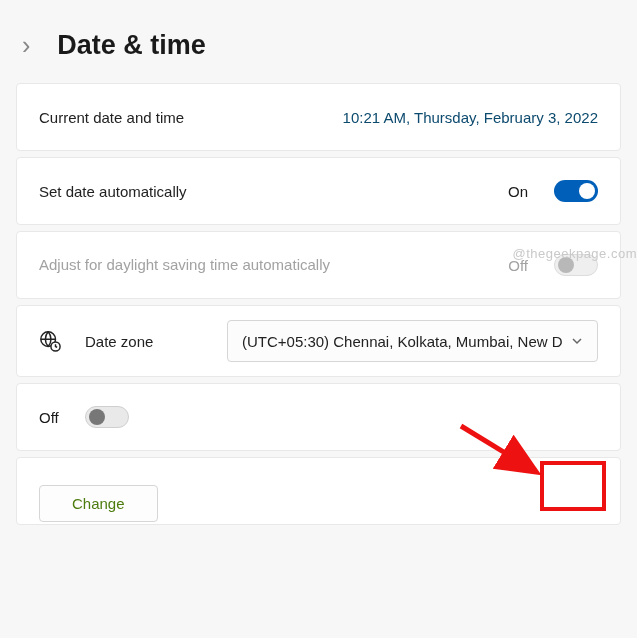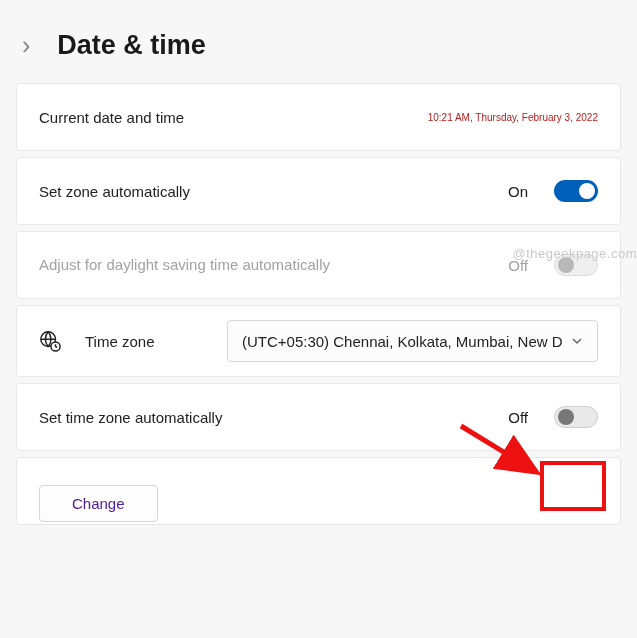--- a/index.html
+++ b/index.html
@@ -33,22 +33,22 @@
       display: flex;
       align-items: center;
       justify-content: space-between;
       min-height: 68px;
     }
     .card .label {
       font-size: 15px;
       color: #222;
     }
     .card .value {
-      font-size: 10px;
-      color: #b91c1c;
+      font-size: 15px;
+      color: #0c4a6e;
     }
     .card.disabled .label,
     .card.disabled .value,
     .card.disabled .state {
       color: #a2a2a2;
     }
     .state-wrap {
       display: flex;
       align-items: center;
       gap: 26px;
@@ -101,21 +101,21 @@
     .select .chev { color: #666; flex-shrink:0; margin-left:8px;}
     .button {
       border: 1px solid #d6d6d6;
       background: #fdfdfd;
       border-radius: 4px;
       padding: 9px 32px;
       font-size: 15px;
       color: #555;
       cursor: pointer;
     }
-    .card.disabled .button { color: #4c1d95; margin-top: 24px; }
+    .card.disabled .button { color: #4d7c0f; margin-top: 24px; }
     .highlight-box {
       position: absolute;
       border: 4px solid #e11;
       pointer-events: none;
     }
     .arrow {
       position: absolute;
       pointer-events: none;
     }
     .watermark {
@@ -141,21 +141,21 @@
     <span class="sep">›</span>
     <span class="current">Date &amp; time</span>
   </div>
 
   <div class="card">
     <span class="label">Current date and time</span>
     <span class="value">10:21 AM, Thursday, February 3, 2022</span>
   </div>
 
   <div class="card">
-    <span class="label">Set zone automatically</span>
+    <span class="label">Set date automatically</span>
     <div class="state-wrap">
       <span class="state">On</span>
       <div class="toggle on">
           <div class="knob"></div>
         </div>
     </div>
   </div>
 
   <div class="card disabled">
     <span class="label two-line">Adjust for daylight saving time automatically</span>
@@ -170,34 +170,33 @@
   <div class="card tz-card">
     <div class="tz-label-wrap">
       <span class="tz-icon">
         <svg viewBox="0 0 24 24" width="22" height="22" fill="none" stroke="currentColor" stroke-width="1.6">
           <circle cx="10" cy="10" r="8"></circle>
           <path d="M2 10h16M10 2a12 12 0 0 1 0 16M10 2a12 12 0 0 0 0 16"></path>
           <circle cx="18" cy="18" r="5" fill="#fff"></circle>
           <path d="M18 15.5V18l1.8 1"></path>
         </svg>
       </span>
-      <span class="label">Time zone</span>
+      <span class="label">Date zone</span>
     </div>
     <div class="select">
       <span class="text">(UTC+05:30) Chennai, Kolkata, Mumbai, New Delhi</span>
       <span class="chev">
         <svg viewBox="0 0 12 12" width="12" height="12">
             <path d="M2 4l4 4 4-4" fill="none" stroke="currentColor" stroke-width="1.5"></path>
           </svg>
       </span>
     </div>
   </div>
 
   <div class="card">
-    <span class="label">Set time zone automatically</span>
     <div class="state-wrap">
       <span class="state">Off</span>
       <div class="toggle off">
           <div class="knob"></div>
         </div>
     </div>
   </div>
 
   <div class="card disabled">
     <button class="button">Change</button>

